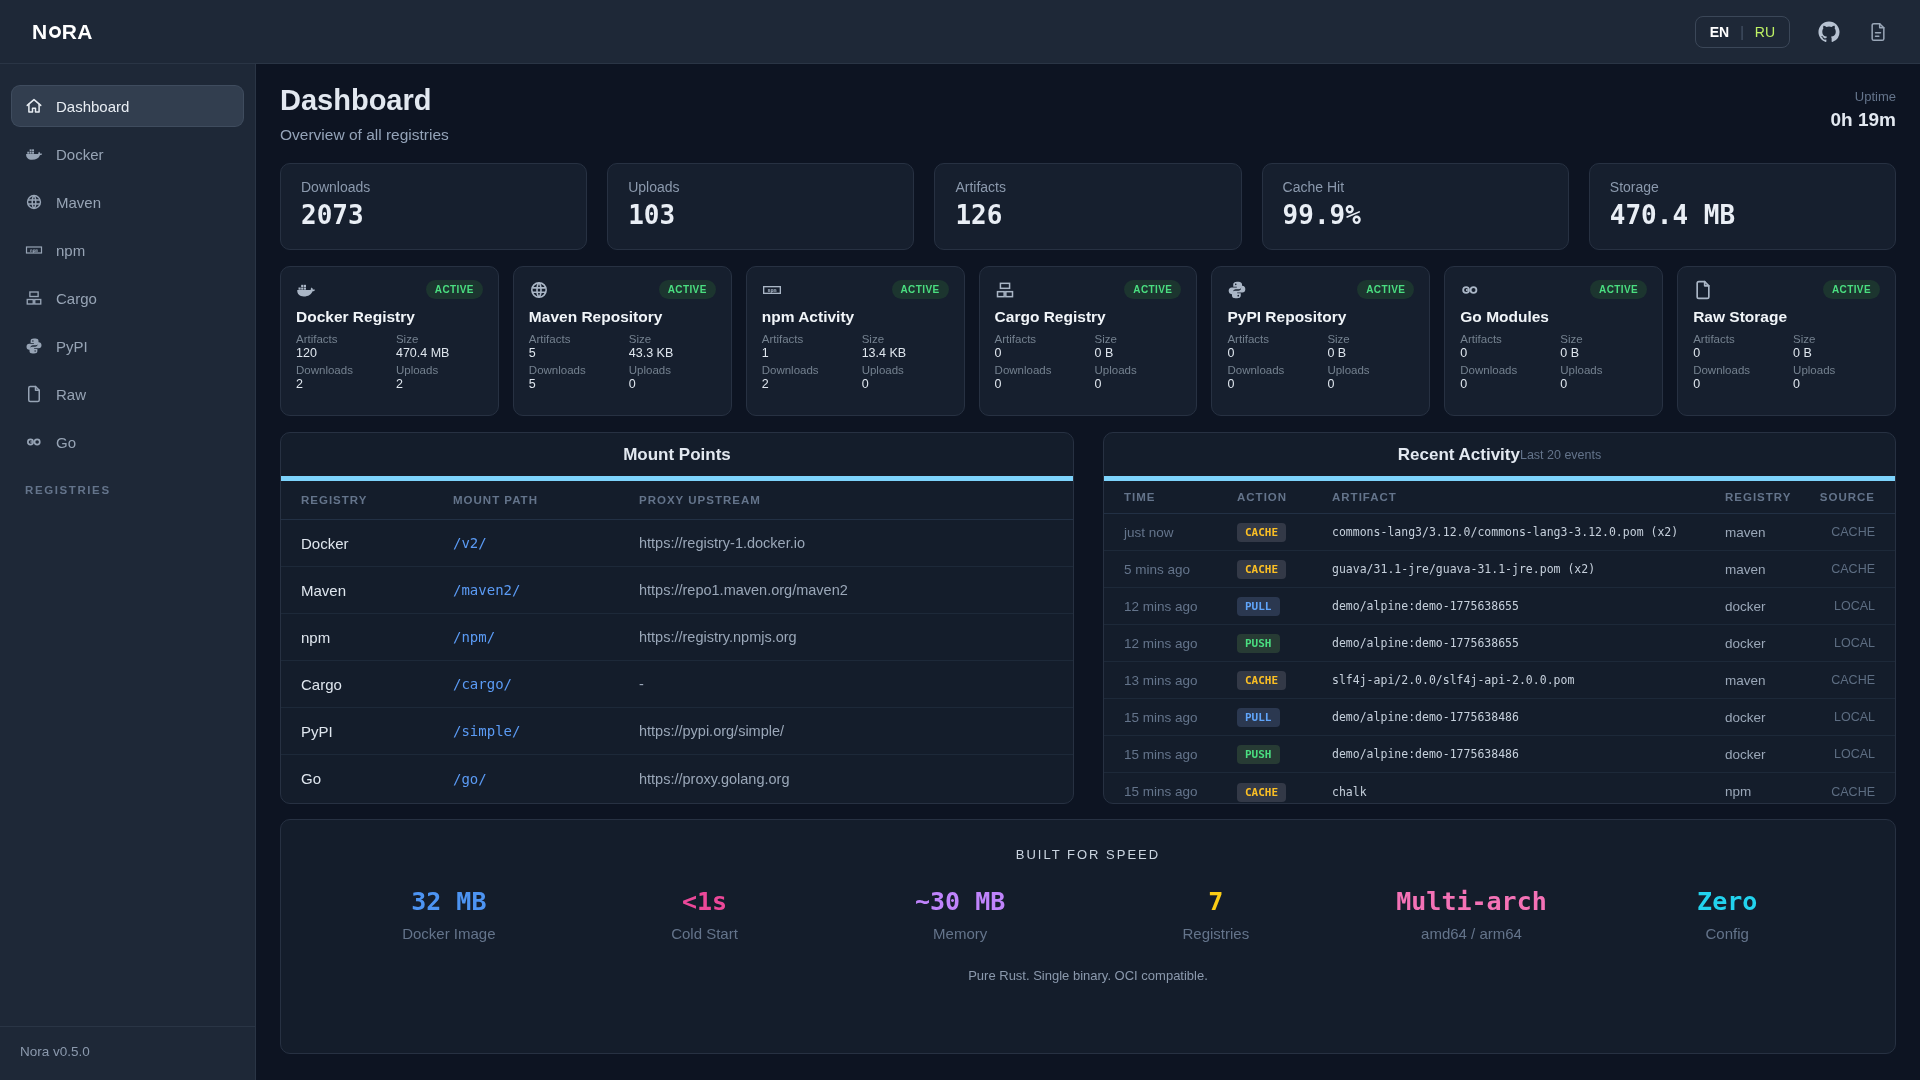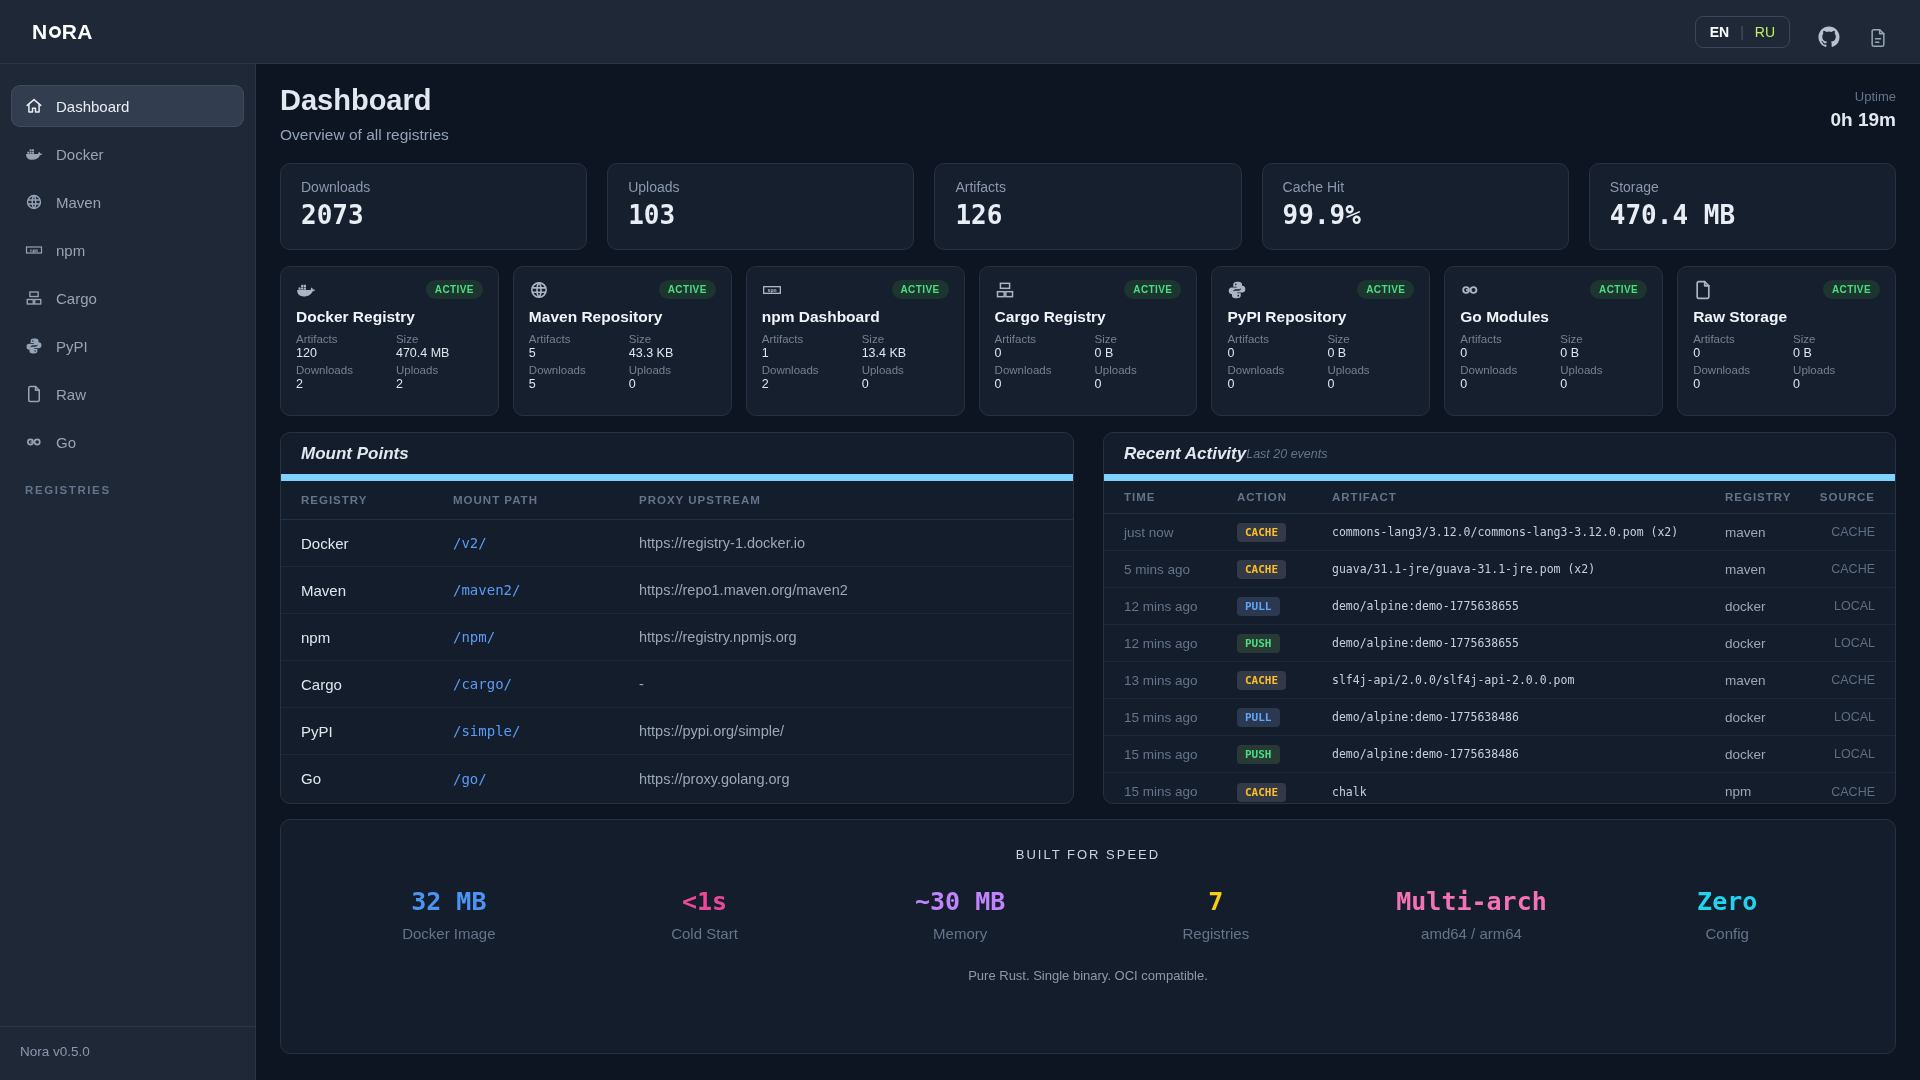--- a/index.html
+++ b/index.html
@@ -10,21 +10,21 @@
     overflow:hidden;
   }
 
   
   .topbar {
     height:64px; background:#1e2837; border-bottom:1px solid #2a3545;
     display:flex; align-items:center; justify-content:space-between; padding:0 32px;
   }
   .logo { display:flex; align-items:center; font-size:21px; font-weight:bold; letter-spacing:.5px; color:#fff; }
   .logo-o { width:12px; height:12px; border:3px solid #fff; border-radius:50%; display:inline-block; margin:0 1px; }
-  .top-right { display:flex; align-items:flex-end; gap:28px; }
+  .top-right { display:flex; align-items:center; gap:28px; }
   .lang-toggle { display:flex; align-items:center; gap:11px; border:1px solid #3b4758; border-radius:8px; padding:7px 14px; font-size:14px; cursor:pointer; }
   .lang-en { color:#fff; font-weight:bold; }
   .lang-sep { color:#475569; }
   .lang-ru { color:#bef264; }
   .hicon { color:#b7c2d1; display:flex; cursor:pointer; }
   .hicon svg { width:22px; height:22px; }
   .hicon.doc { color:#9aa7b8; }
   .hicon.doc svg { width:20px; height:20px; }
 
   
@@ -59,21 +59,21 @@
   .badge-active { background:#1c352f; color:#4ade80; font-size:10px; font-weight:bold; letter-spacing:.4px; padding:4px 9px; border-radius:10px; }
   .reg-name { font-size:15.5px; font-weight:bold; margin:8px 0 7px; color:#f1f5f9; }
   .reg-grid { display:grid; grid-template-columns:1.15fr 1fr; }
   .rg-label { font-size:11.5px; color:#74818f; }
   .rg-value { font-size:12.5px; color:#dfe6ee; margin:1px 0 4px; }
 
   .panels-row { display:flex; gap:29px; margin-bottom:15px; }
   .panel { background:#141d2b; border:1px solid #273142; border-radius:10px; overflow:hidden; height:372px; }
   .panel.mounts { width:794px; }
   .panel.activity { flex:1; }
-  .panel-head { display:flex; justify-content:flex-start; align-items:center; padding:0 20px; height:48px; border-bottom:7px solid #7dd3fc;font-style:italic; }
+  .panel-head { display:flex; justify-content:center; align-items:center; padding:0 20px; height:48px; border-bottom:5px solid #7dd3fc; }
   .panel-title { font-size:17px; font-weight:bold; }
   .panel-note { font-size:12.5px; color:#64748b; }
   .thead { display:flex; align-items:center; border-bottom:1px solid #223044; padding:0 20px; }
   .th { font-size:11.5px; font-weight:bold; letter-spacing:1px; color:#64748b; }
   .trow { display:flex; align-items:center; border-bottom:1px solid #1d2939; padding:0 20px; }
   .trow:last-child { border-bottom:none; }
 
   .mounts .thead { height:39px; }
   .mounts .trow { height:47px; }
   .col-m-reg { width:152px; } .col-m-path { width:186px; } .col-m-up { flex:1; }
@@ -322,21 +322,21 @@
         <div class="reg-card">
        <div class="reg-top">
          <span class="reg-icon">
               <svg viewBox="0 0 24 24">
                 <rect x="2" y="8" width="20" height="8" fill="none" stroke="currentColor" stroke-width="1.6"></rect>
                 <text x="12" y="14.3" text-anchor="middle" font-size="6" font-family="DejaVu Sans Mono, monospace" font-weight="bold" fill="currentColor">npm</text>
               </svg>
             </span>
          <span class="badge-active">ACTIVE</span>
        </div>
-       <div class="reg-name">npm Dashboard</div>
+       <div class="reg-name">npm Activity</div>
        <div class="reg-grid">
          <div>
               <div class="rg-label">Artifacts</div>
               <div class="rg-value">1</div>
             </div>
          <div>
               <div class="rg-label">Size</div>
               <div class="rg-value">13.4 KB</div>
             </div>
          <div>

